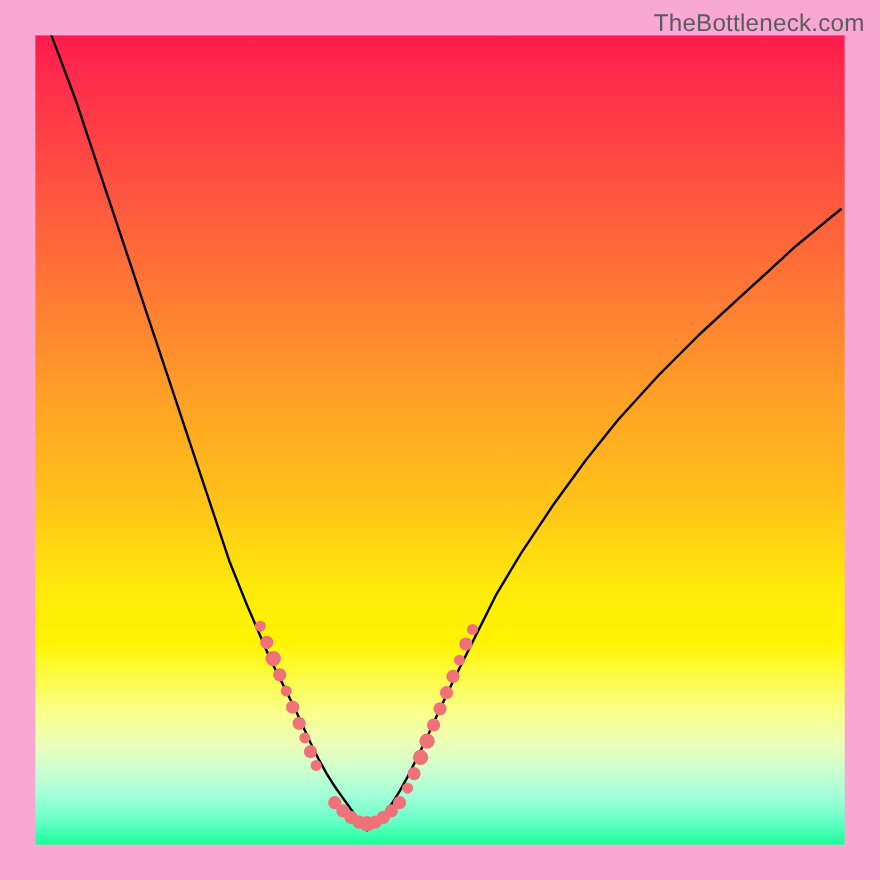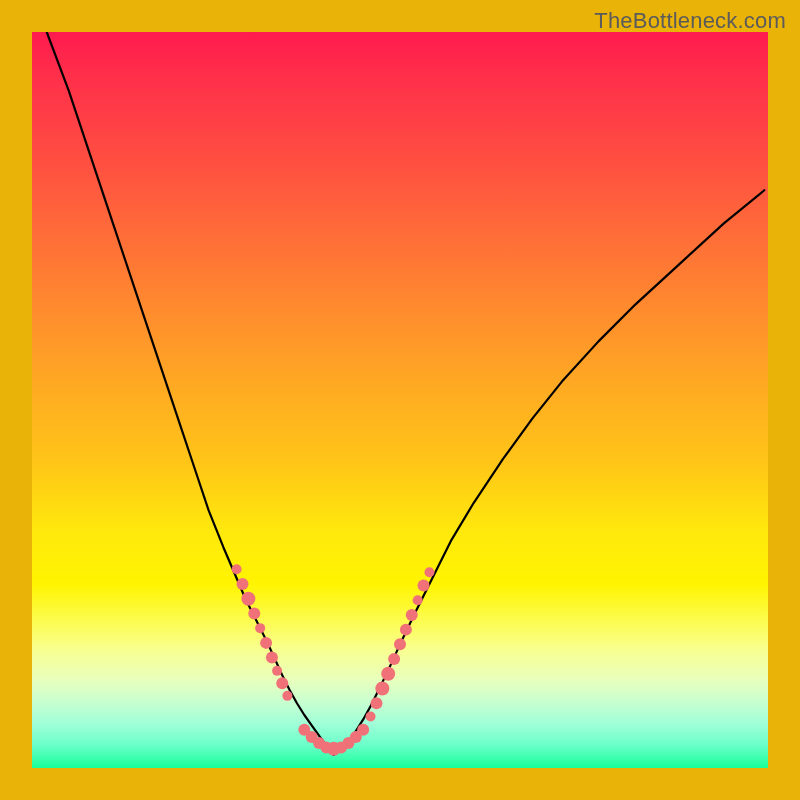--- a/index.html
+++ b/index.html
@@ -10,21 +10,21 @@
     overflow: hidden;
     background: #000;
     font-family: Arial, Helvetica, sans-serif;
   }
   .frame {
     position: absolute;
     left: 0;
     top: 0;
     width: 800px;
     height: 800px;
-    background: #eab308;
+    background: #f9a8d4;
   }
   .plot-area {
     position: absolute;
     left: 32px;
     top: 32px;
     width: 736px;
     height: 736px;
     overflow: hidden;
   }
   .gradient-bg {

